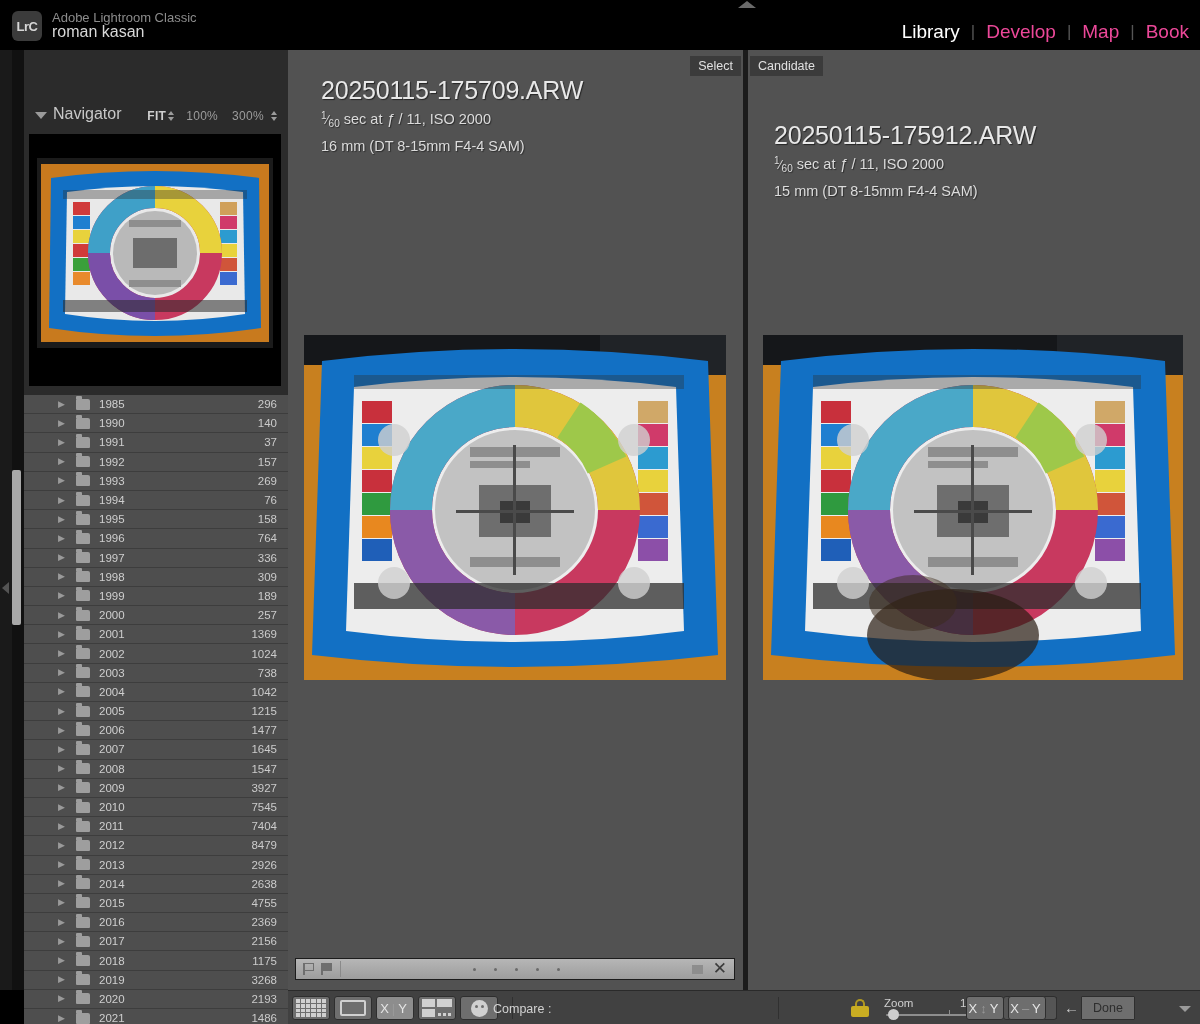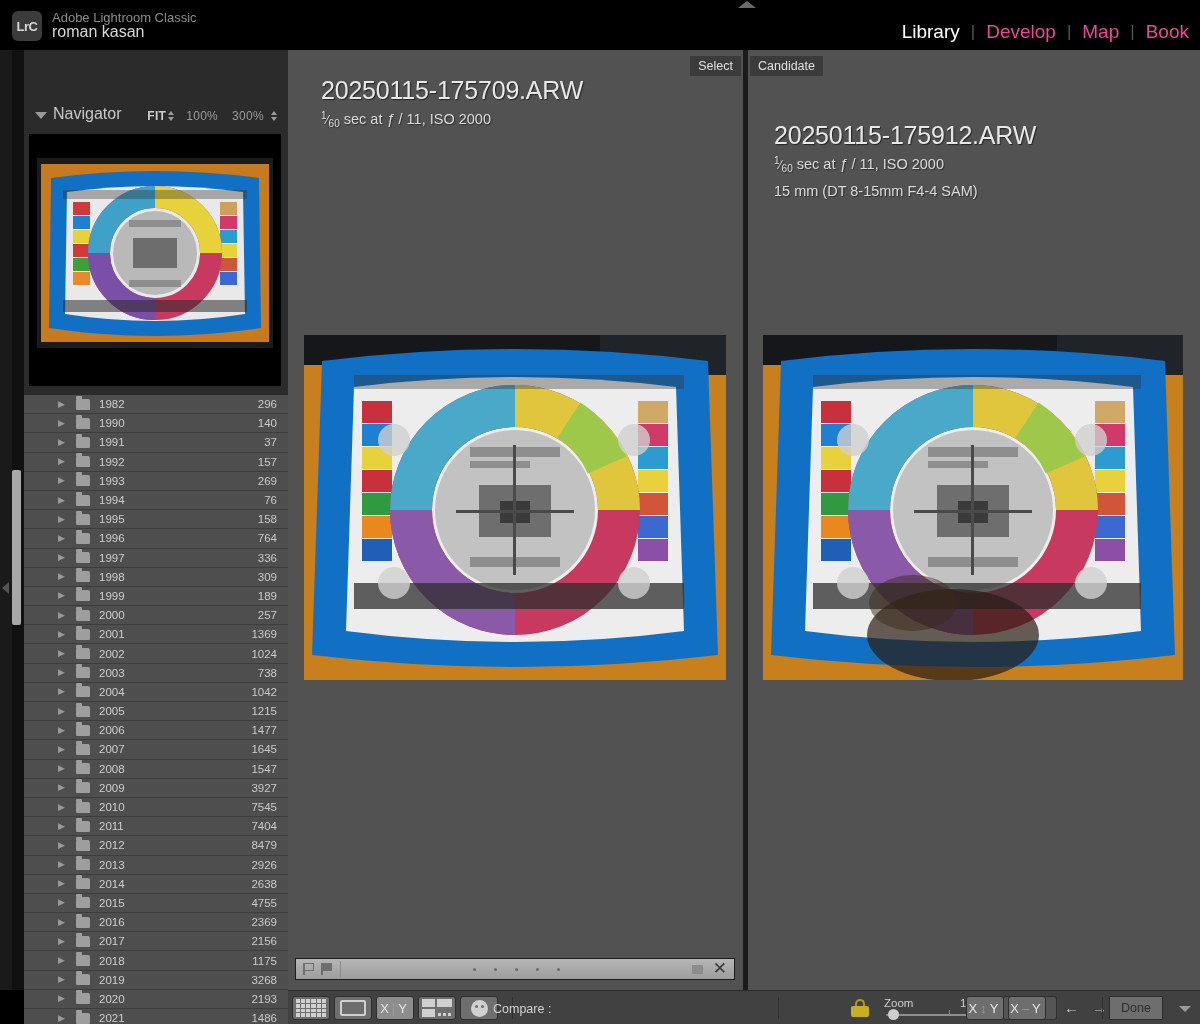--- a/index.html
+++ b/index.html
@@ -173,21 +173,21 @@
   .slider .track { position:absolute; left:0; top:1px; width:120px; height:2px; background:#8e8e8e; border-radius:1px; }
   .slider .tick { position:absolute; left:63px; top:-3px; width:1px; height:4px; background:#8e8e8e; }
   .slider .knob { position:absolute; left:2px; top:-4px; width:11px; height:11px; background:#cdcdcd; border-radius:50%; }
   .syncbtn {
     position:absolute; left:715px; top:5px; width:54px; height:24px; background:#555;
     border:1px solid #2e2e2e; border-radius:3px; color:#9e9e9e; font-size:12.5px;
     display:flex; align-items:center; justify-content:center;
   }
   .arrowbtn { position:absolute; top:11px; color:#cacaca; font-size:15px; line-height:12px; }
   .donebtn {
-    position:absolute; left:821px; top:5px; width:54px; height:24px; background:#6e6e6e;
+    position:absolute; left:793px; top:5px; width:54px; height:24px; background:#6e6e6e;
     border:1px solid #2e2e2e; border-radius:1px; color:#2e2e2e; font-size:12.5px;
     display:flex; align-items:center; justify-content:center;
   }
   .toolchev {
     position:absolute; left:891px; top:15px; width:0; height:0;
     border-left:6px solid transparent; border-right:6px solid transparent;
     border-top:6px solid #9a9a9a;
   }
 </style>
 </head>
@@ -265,21 +265,21 @@
         <rect x="92" y="122" width="52" height="7" fill="#8e8e8e"></rect>
         <rect x="26" y="142" width="184" height="12" fill="#2a2a2a" opacity=".55"></rect>
         <rect x="26" y="32" width="184" height="9" fill="#2a2a2a" opacity=".35"></rect>
       </svg>
     </div>
 
     <div class="folders" id="folder-list">
         <div class="frow">
           <span class="disc">▶</span>
           <span class="ficon"></span>
-          <span class="fname">1982</span>
+          <span class="fname">1985</span>
           <span class="fcount">296</span>
         </div>
         <div class="frow">
           <span class="disc">▶</span>
           <span class="ficon"></span>
           <span class="fname">1990</span>
           <span class="fcount">140</span>
         </div>
         <div class="frow">
           <span class="disc">▶</span>
@@ -473,20 +473,21 @@
 
   <div class="compare">
 
     <div class="pane left">
       <div class="badge sel">Select</div>
       <div class="meta">
         <div class="fname2">20250115-175709.ARW</div>
         <div class="line">
           <span class="frac"><sup>1</sup>⁄<sub>60</sub></span><span> sec at </span><em>ƒ</em><span> / 11, ISO 2000</span>
         </div>
+        <div class="line">16 mm (DT 8-15mm F4-4 SAM)</div>
       </div>
       <div class="photo p1">
         <svg viewBox="0 0 422 345" width="422" height="345">
           <rect width="422" height="345" fill="#c8801f"></rect>
           <rect x="0" y="0" width="422" height="30" fill="#15171a"></rect>
           <rect x="296" y="0" width="126" height="40" fill="#202327"></rect>
           <path d="M18 26 Q211 2 404 26 L414 320 Q211 344 8 320 Z" fill="#1270c4"></path>
           <path d="M50 52 Q211 32 372 52 L380 296 Q211 318 42 296 Z" fill="#ededed"></path>
           <rect x="58" y="66" width="30" height="22" fill="#c8303c"></rect>
           <rect x="58" y="89" width="30" height="22" fill="#1f7fd0"></rect>

